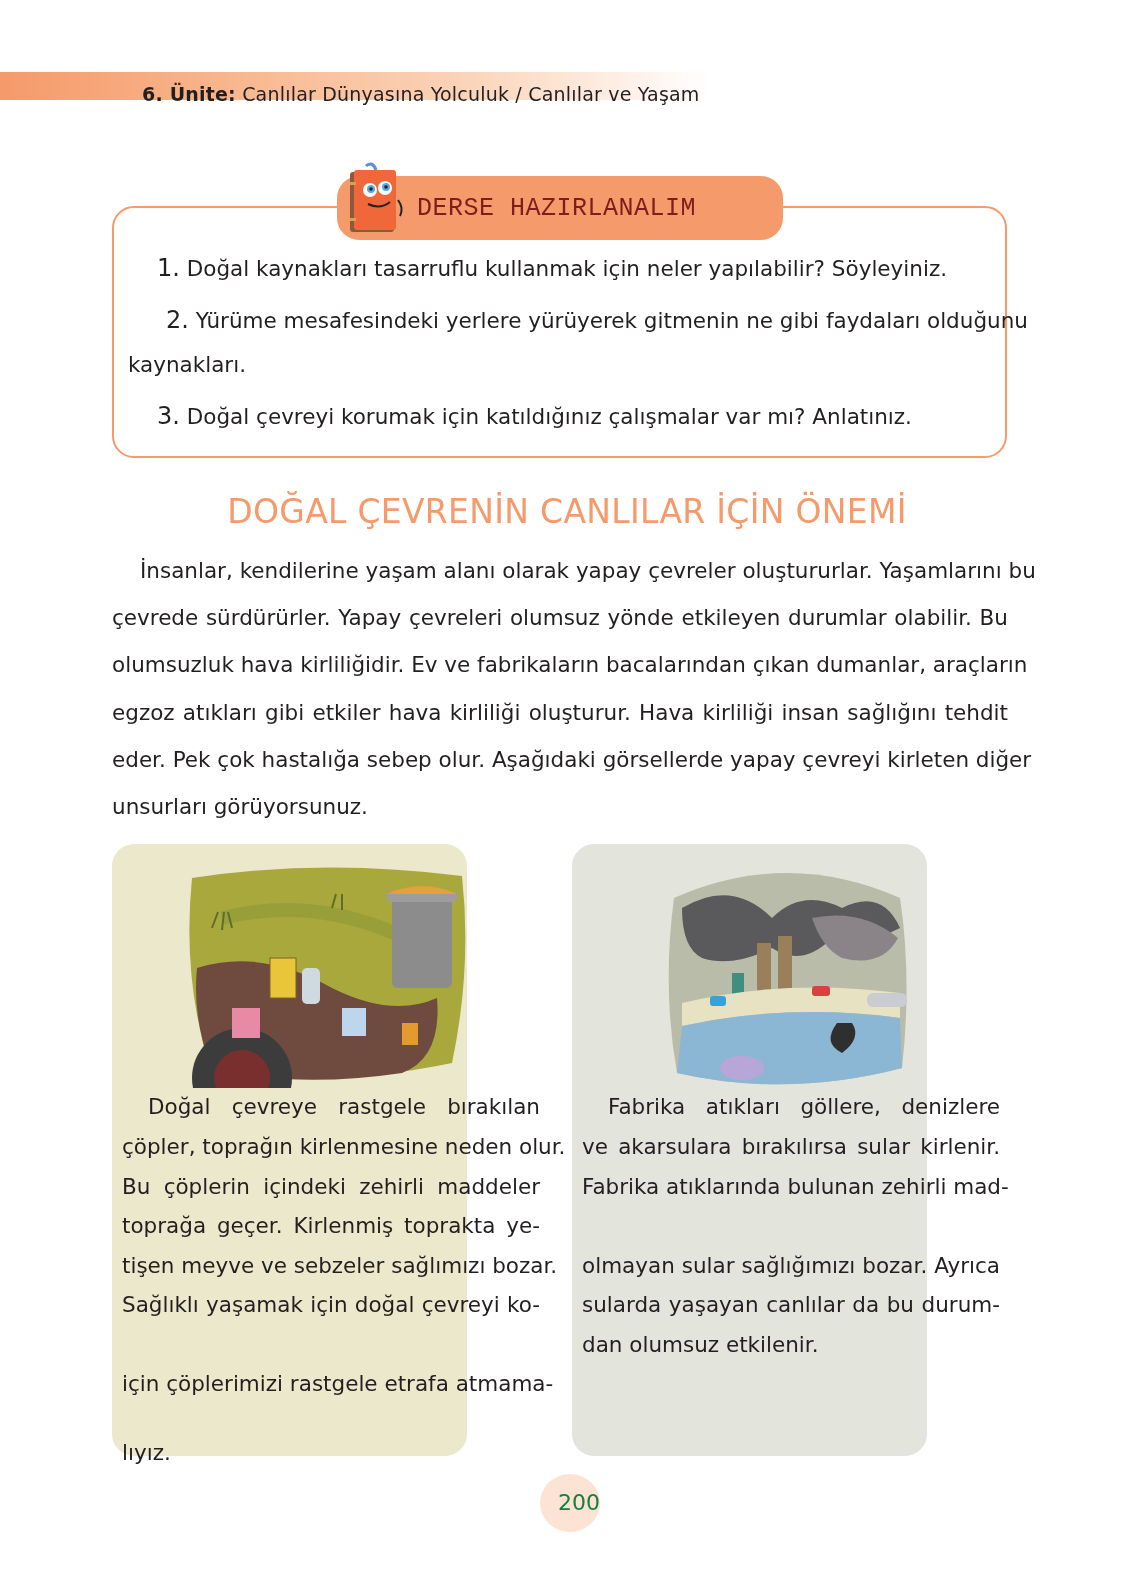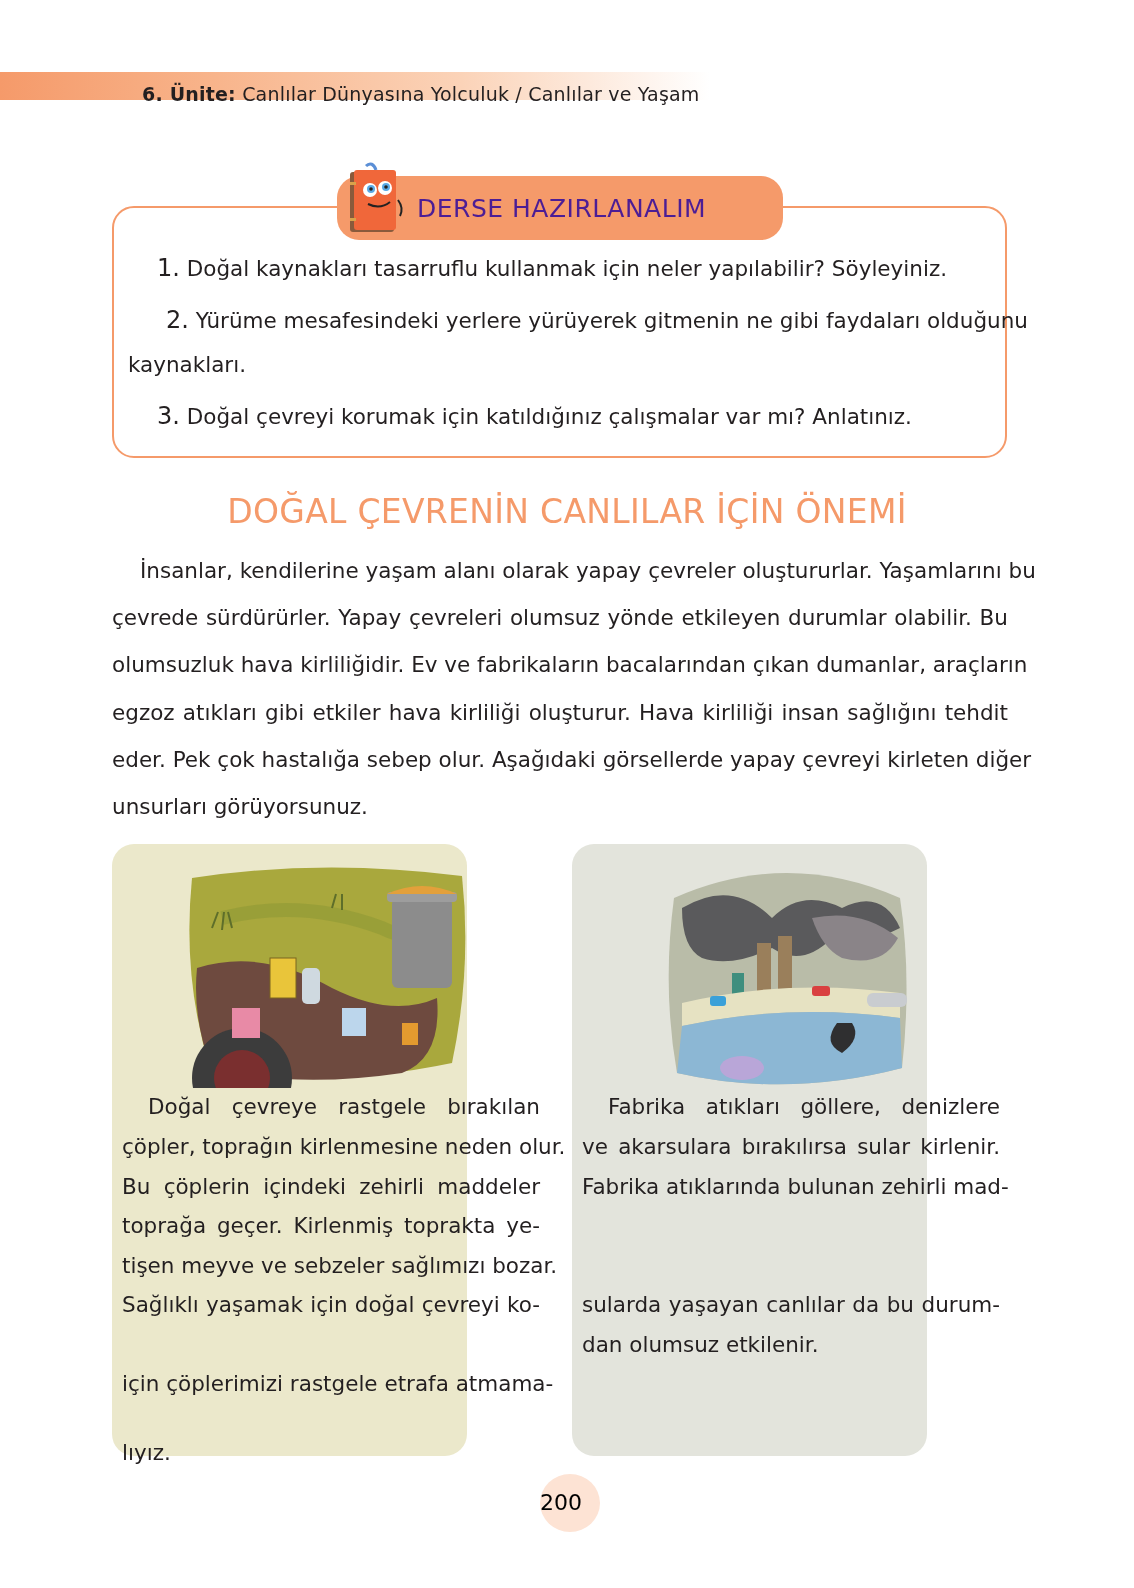--- a/index.html
+++ b/index.html
@@ -18,22 +18,22 @@
 
   .prep-box {
     position: absolute; left: 112px; top: 206px; width: 895px; height: 252px;
     border: 2px solid #f59a6a; border-radius: 22px; background: #fff;
   }
   .prep-tab {
     position: absolute; left: 337px; top: 176px; width: 446px; height: 64px;
     background: #f59a6a; border-radius: 22px;
   }
   .prep-tab .title {
-    position: absolute; left: 80px; top: 18px; font-size: 25px; color: #4c1d95;
-    letter-spacing: 0.5px; white-space: nowrap;
+    position: absolute; left: 80px; top: 18px; font-size: 25px; color: #7f1d1d;
+    letter-spacing: 0.5px; white-space: nowrap; font-family: Liberation Mono, monospace;
   }
   .book-icon { position: absolute; left: 340px; top: 160px; width: 70px; height: 78px; }
 
   .q-line { position: absolute; font-size: 21.5px; white-space: nowrap; color: #231f20; }
   .q-line .num { font-size: 24px; }
 
   .section-title {
     position: absolute; left: 0; width: 1134px; top: 492px; text-align: center;
     font-size: 33px; color: #f59a6a; letter-spacing: 0.3px; white-space: nowrap;
   }
@@ -57,21 +57,21 @@
 
   .card-line {
     position: absolute; left: 10px; width: 418px; font-size: 21.5px; color: #231f20;
     white-space: nowrap; text-align: justify; text-align-last: justify;
   }
   .card-line.first { left: 36px; width: 392px; }
   .card-line.last { text-align-last: left; }
 
   .page-num {
     position: absolute; left: 540px; top: 1474px; width: 60px; height: 58px; border-radius: 50%;
-    background: #fde3d4; text-align: left; line-height: 58px; font-size: 22px; color: #000000;
+    background: #fde3d4; text-align: right; line-height: 58px; font-size: 22px; color: #15803d;
   }
 </style>
 </head>
 <body>
 
 <div class="unit-banner">
   <div class="txt">
     <b>6. Ünite:</b>
     <span>Canlılar Dünyasına Yolculuk / Canlılar ve Yaşam</span>
   </div>
@@ -162,17 +162,18 @@
     <path d="M20 168 Q125 145 238 160 L240 210 Q125 240 15 215Z" fill="#8cb7d4"></path>
     <path d="M190 165 Q200 180 180 195 Q160 185 175 165Z" fill="#2f2f30"></path>
     <rect x="205" y="135" width="40" height="14" rx="6" fill="#c9ccd0"></rect>
     <rect x="48" y="138" width="16" height="10" rx="3" fill="#3aa0d8"></rect>
     <rect x="150" y="128" width="18" height="10" rx="3" fill="#d94040"></rect>
     <ellipse cx="80" cy="210" rx="22" ry="12" fill="#b9a6d8"></ellipse>
   </svg>
   <div class="card-line first" style="top:250px;">Fabrika atıkları göllere, denizlere</div>
   <div class="card-line" style="top:290px;">ve akarsulara bırakılırsa sular kirlenir.</div>
   <div class="card-line" style="top:330px;">Fabrika atıklarında bulunan zehirli mad-</div>
+  <div class="card-line" style="top:409px;">olmayan sular sağlığımızı bozar. Ayrıca</div>
   <div class="card-line" style="top:448px;">sularda yaşayan canlılar da bu durum-</div>
   <div class="card-line last" style="top:488px;">dan olumsuz etkilenir.</div>
 </div>
 
 <div class="page-num">200</div>
 
 </body></html>

